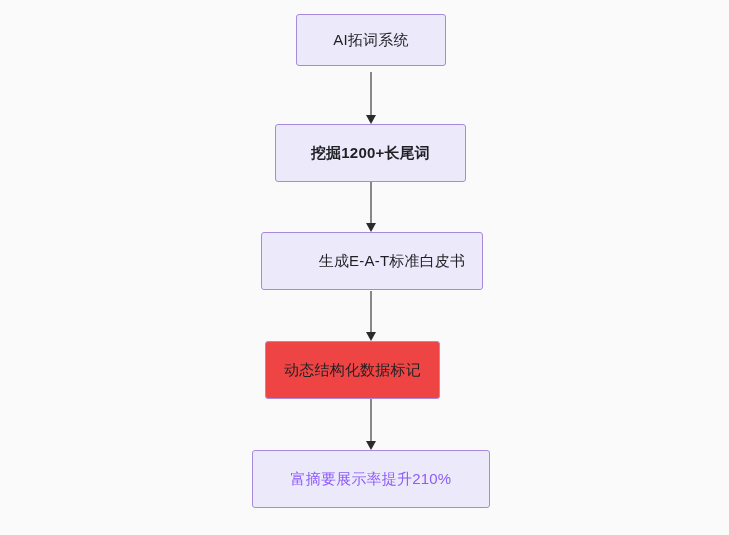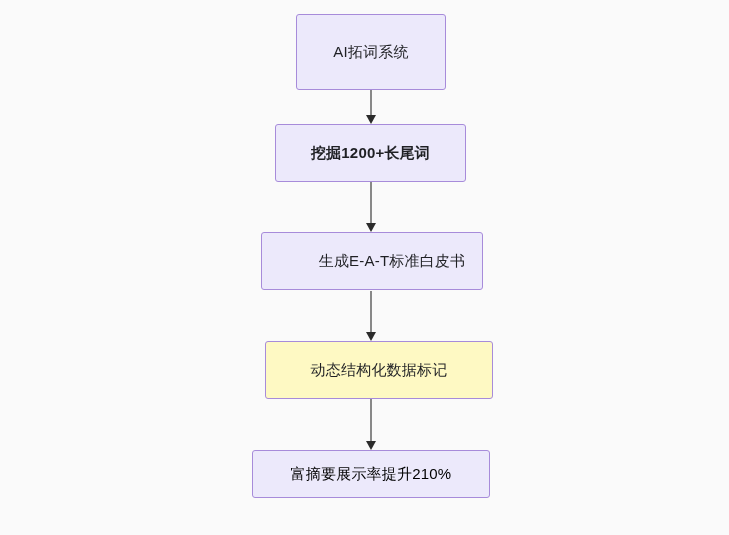--- a/index.html
+++ b/index.html
@@ -67,29 +67,29 @@
       <g>
         <line class="edge-line" x1="371" y1="291" x2="371" y2="333" stroke="#888888"></line>
         <polygon class="edge-arrow" points="366,332 376,332 371,341" fill="#2b2b2b"></polygon>
       </g>
       <g>
         <line class="edge-line" x1="371" y1="399" x2="371" y2="442" stroke="#888888"></line>
         <polygon class="edge-arrow" points="366,441 376,441 371,450" fill="#2b2b2b"></polygon>
       </g>
     </svg>
   <div id="node-layer">
-      <div class="node" style="left: 296px; top: 14px; width: 150px; height: 76px; background: rgb(236, 233, 251); border-color: rgb(167, 139, 218); color: rgb(31, 32, 36);">
+      <div class="node" style="left: 296px; top: 14px; width: 150px; height: 52px; background: rgb(236, 233, 251); border-color: rgb(167, 139, 218); color: rgb(31, 32, 36);">
         <span class="node-label">AI拓词系统</span>
       </div>
       <div class="node" style="left: 275px; top: 124px; width: 191px; height: 58px; background: rgb(236, 233, 251); border-color: rgb(167, 139, 218); color: rgb(31, 32, 36); font-weight: bold;">
         <span class="node-label">挖掘1200+长尾词</span>
       </div>
       <div class="node" style="left: 261px; top: 232px; width: 222px; height: 58px; background: rgb(236, 233, 251); border-color: rgb(167, 139, 218); color: rgb(31, 32, 36); padding-left: 40px;">
         <span class="node-label">生成E-A-T标准白皮书</span>
       </div>
-      <div class="node" style="left: 265px; top: 341px; width: 228px; height: 58px; background: #fef9c3; border-color: rgb(167, 139, 218); color: rgb(31, 32, 36);">
+      <div class="node" style="left: 265px; top: 341px; width: 175px; height: 58px; background: #ef4444; border-color: rgb(167, 139, 218); color: rgb(31, 32, 36);">
         <span class="node-label">动态结构化数据标记</span>
       </div>
-      <div class="node" style="left: 252px; top: 450px; width: 238px; height: 48px; background: rgb(236, 233, 251); border-color: rgb(167, 139, 218); color: #000000;">
+      <div class="node" style="left: 252px; top: 450px; width: 238px; height: 58px; background: rgb(236, 233, 251); border-color: rgb(167, 139, 218); color: #8b5cf6;">
         <span class="node-label">富摘要展示率提升210%</span>
       </div>
     </div>
 </div>
 
 </body></html>

